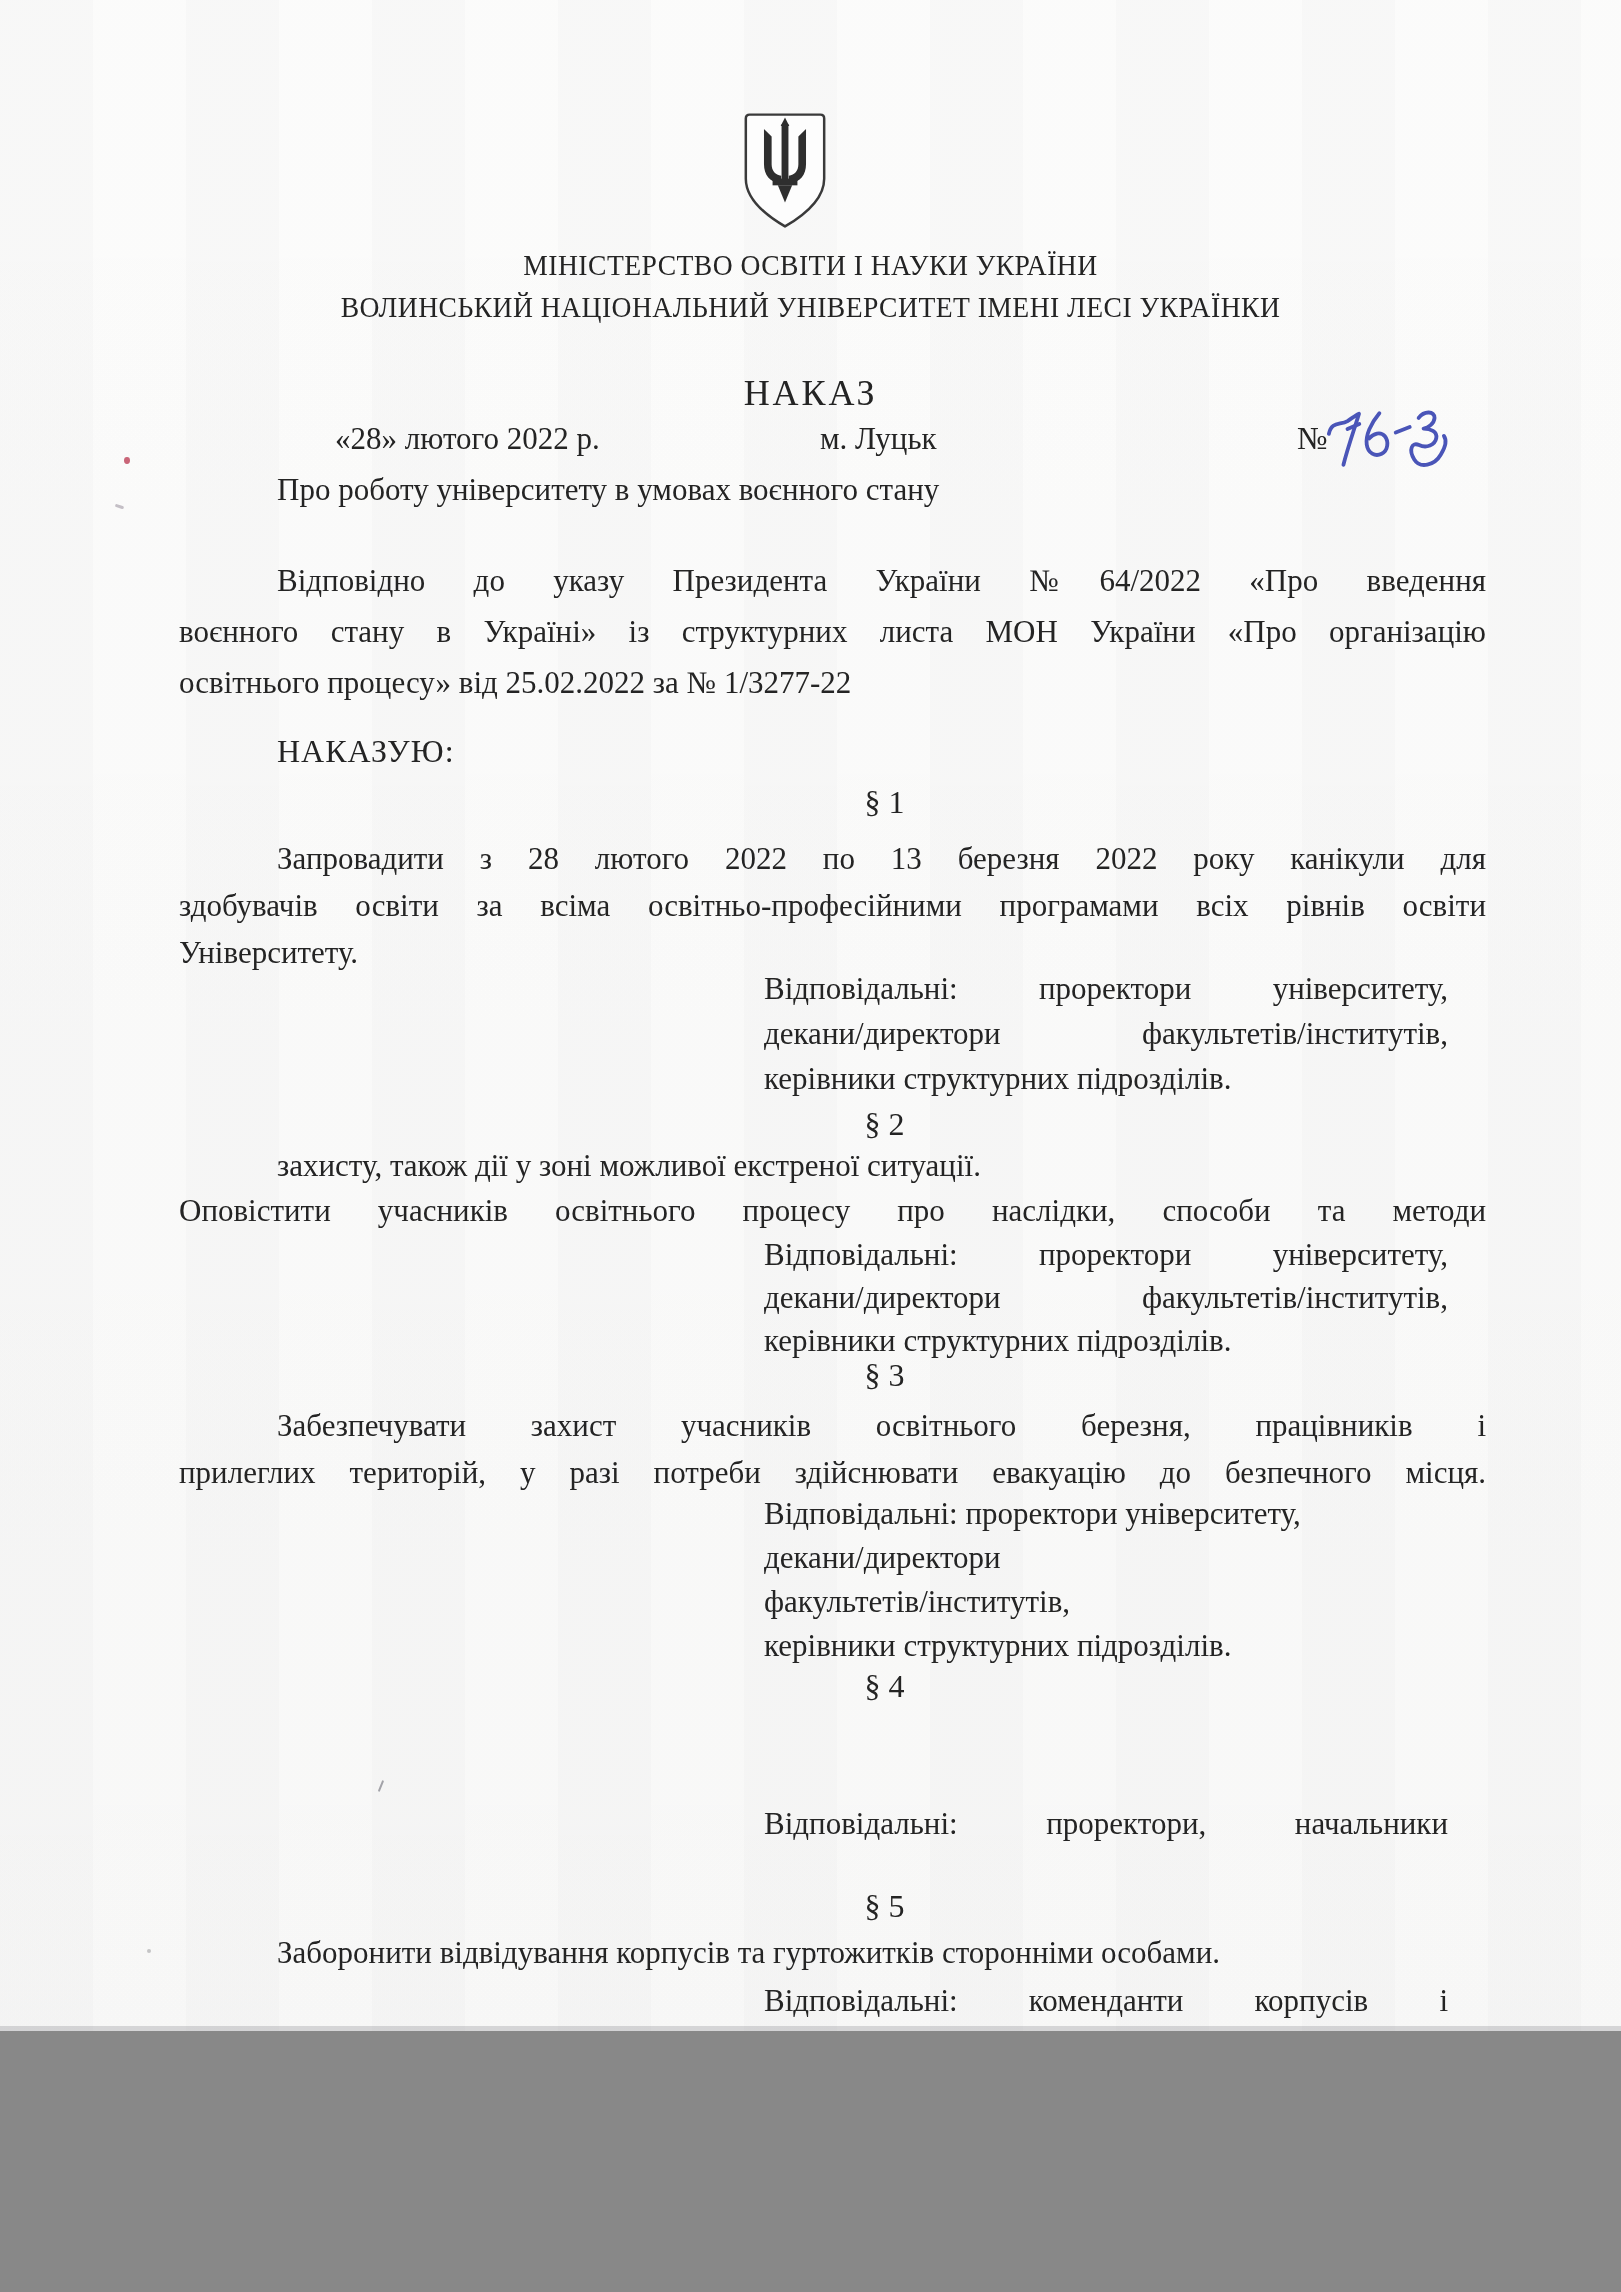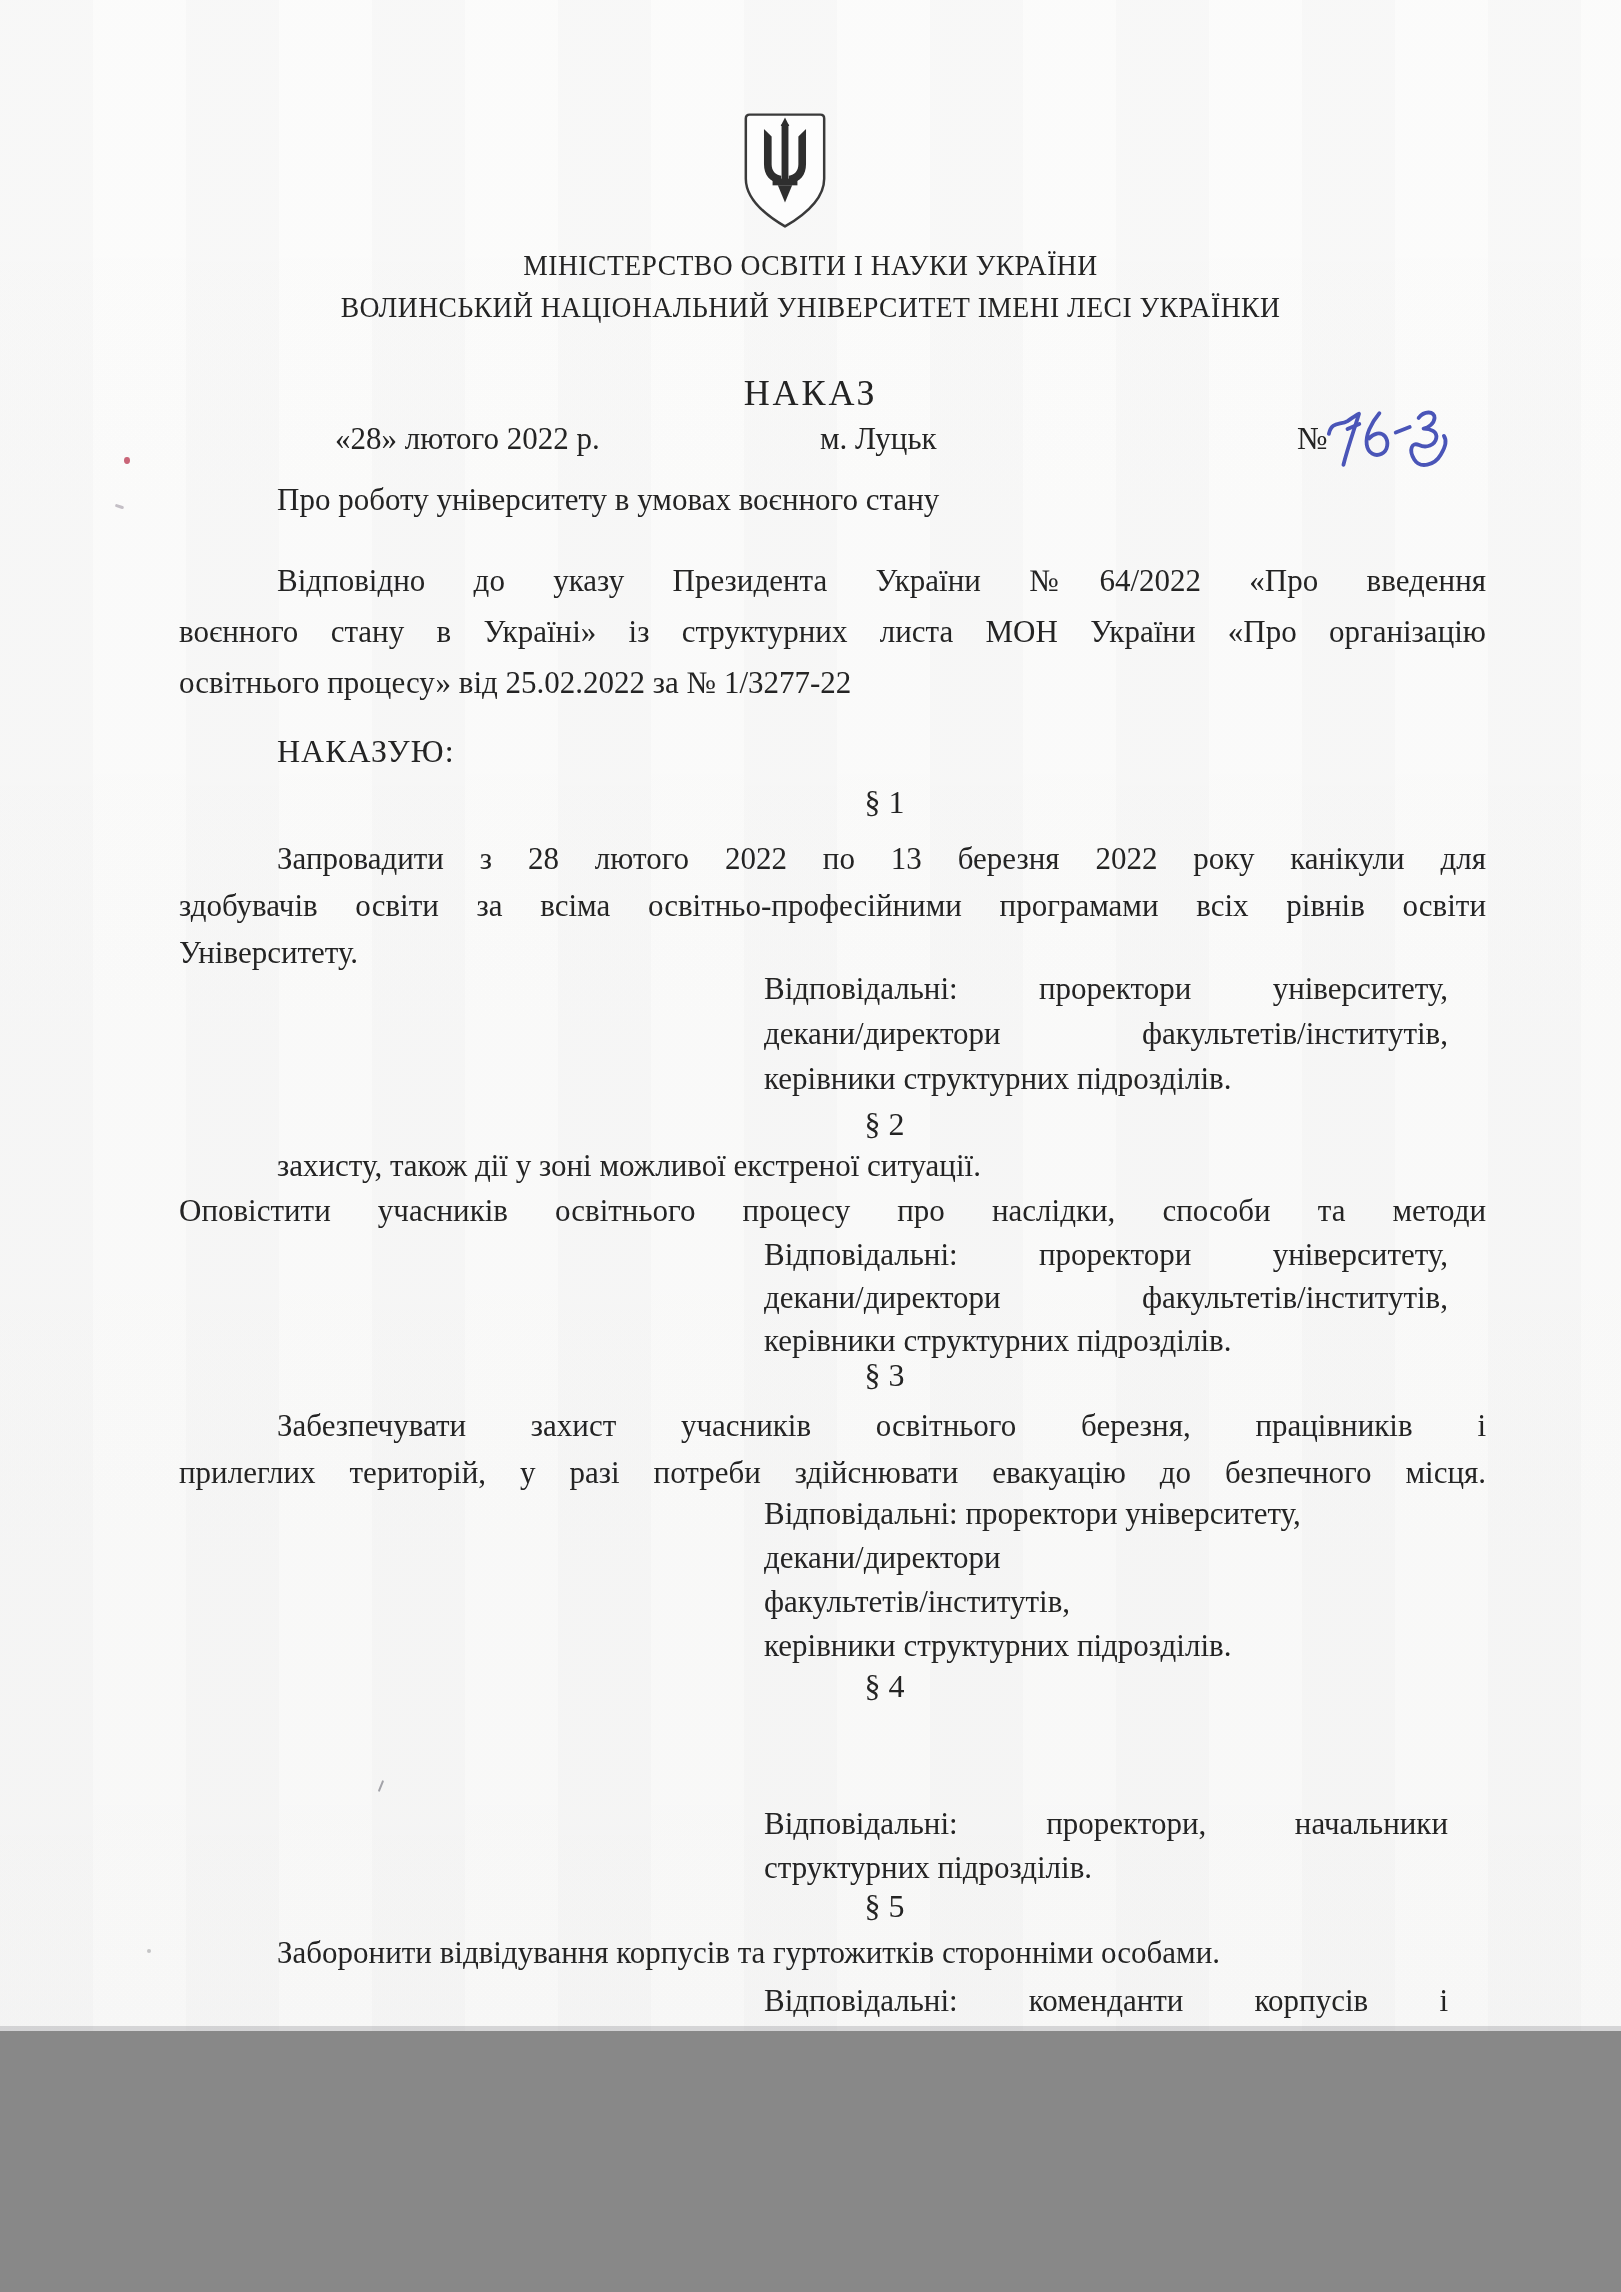--- a/index.html
+++ b/index.html
@@ -21,21 +21,21 @@
   .hdr{left:0; top:244px; width:1621px; text-align:center;
        font-size:30px; line-height:42px; transform:scaleX(0.92);
        transform-origin:50% 0; letter-spacing:0.5px; white-space:nowrap;}
   .doctype{left:0; top:348px; width:1621px; text-align:center;
        font-size:36px; letter-spacing:2.9px;margin-top:24px;}
   
   .date{left:335px; top:421px; font-size:31px; white-space:nowrap;}
   .place{left:820px; top:421px; font-size:31px; white-space:nowrap;}
   .numlabel{left:1297px; top:420px; font-size:32px;}
   .hand{left:1325px; top:400px; width:135px; height:84px; transform:rotate(-8deg);}
-  .subject{left:277px; top:482px; font-size:31px; white-space:nowrap;}
+  .subject{left:277px; top:472px; font-size:31px; white-space:nowrap;}
   
   .block{left:179px; width:1307px; font-size:31px;}
   .preamble{top:555px; line-height:51px;}
   .preamble .tl:first-child{text-indent:98px;}
   .orderword{left:277px; top:733px; font-size:32px; letter-spacing:1px;}
   .mark{left:231px; width:1307px; text-align:center; font-size:32px;}
   .body-lines{line-height:47px;}
   .body-lines .tl:first-child{text-indent:98px;}
   .resp{left:764px; width:684px; font-size:31px; line-height:45px;}
   .tl{text-align:left;}
@@ -137,21 +137,20 @@
   <div class="abs resp" id="s3-resp">
       <div class="tl">Відповідальні: проректори університету,</div>
       <div class="tl">декани/директори</div>
       <div class="tl">факультетів/інститутів,</div>
       <div class="tl">керівники структурних підрозділів.</div>
     </div>
 
   <div class="abs mark" id="s4-mark">§ 4</div>
   <div class="abs resp" id="s4-resp">
       <div class="tl just">Відповідальні: проректори, начальники</div>
-      <div class="tl">структурних підрозділів.</div>
     </div>
 
   <div class="abs mark" id="s5-mark">§ 5</div>
   <div class="abs block body-lines" id="s5-body">
       <div class="tl">Заборонити відвідування корпусів та гуртожитків сторонніми особами.</div>
     </div>
   <div class="abs resp" id="s5-resp">
       <div class="tl just">Відповідальні: коменданти корпусів і</div>
       <div class="tl">гуртожитків.</div>
     </div>

